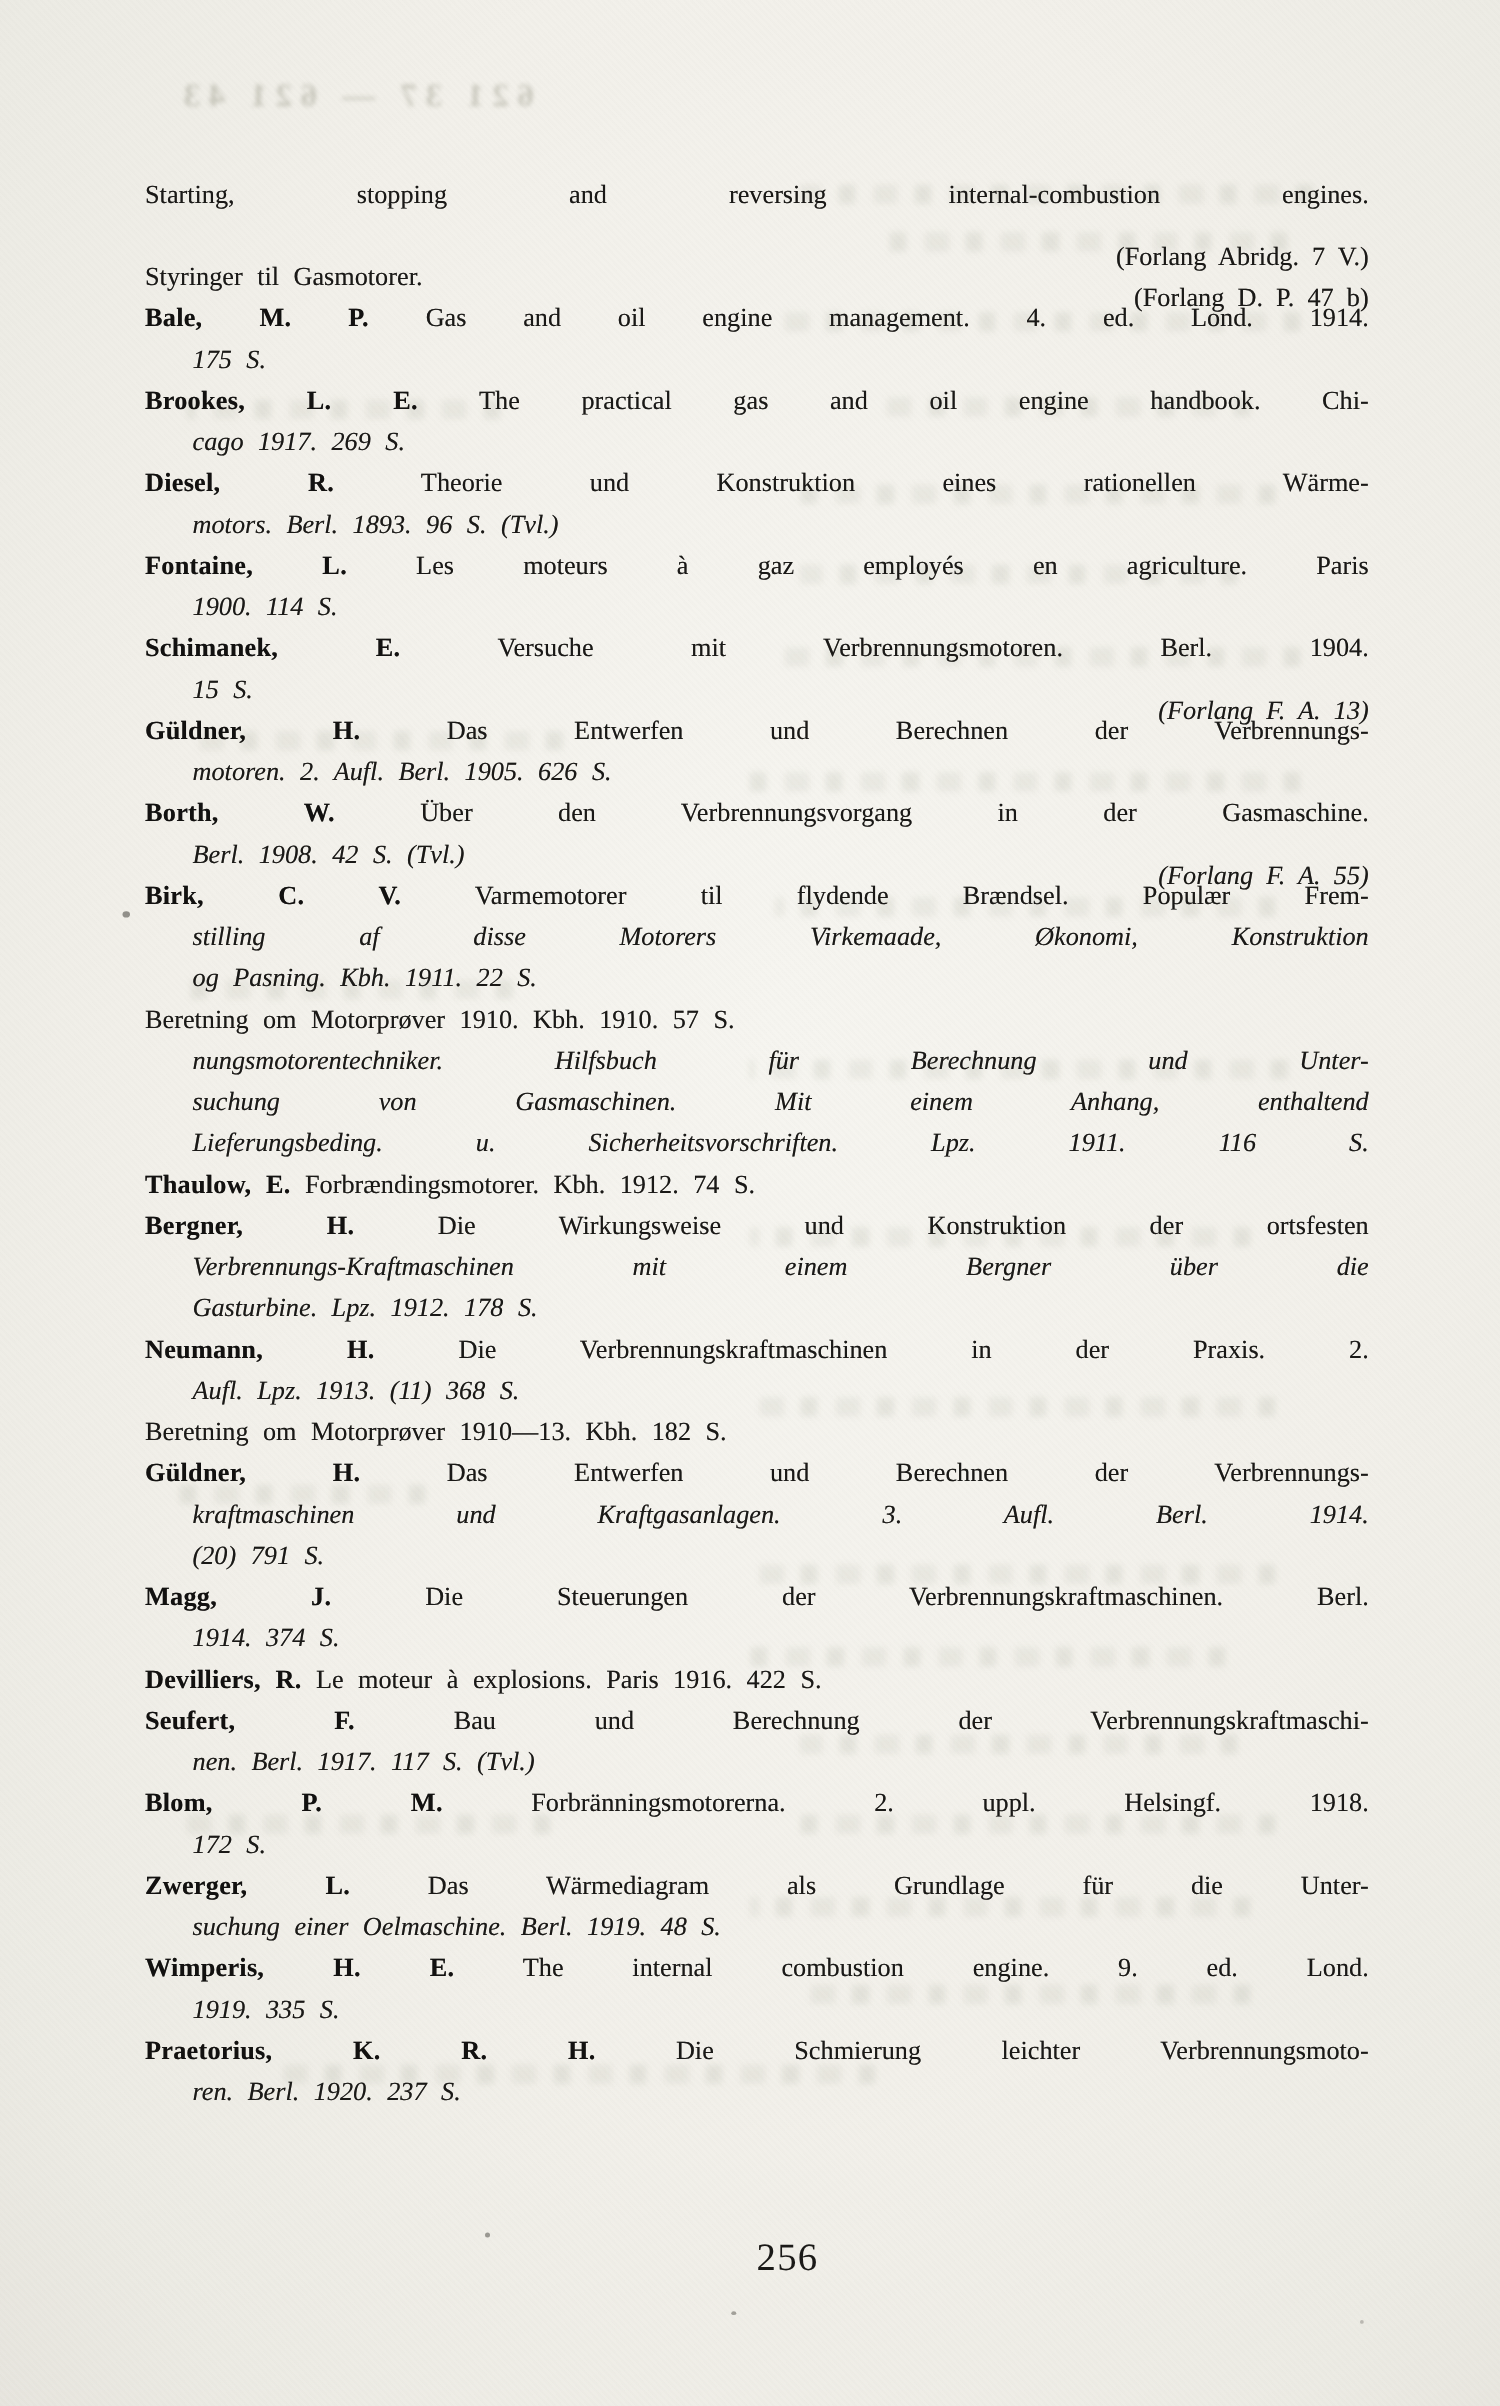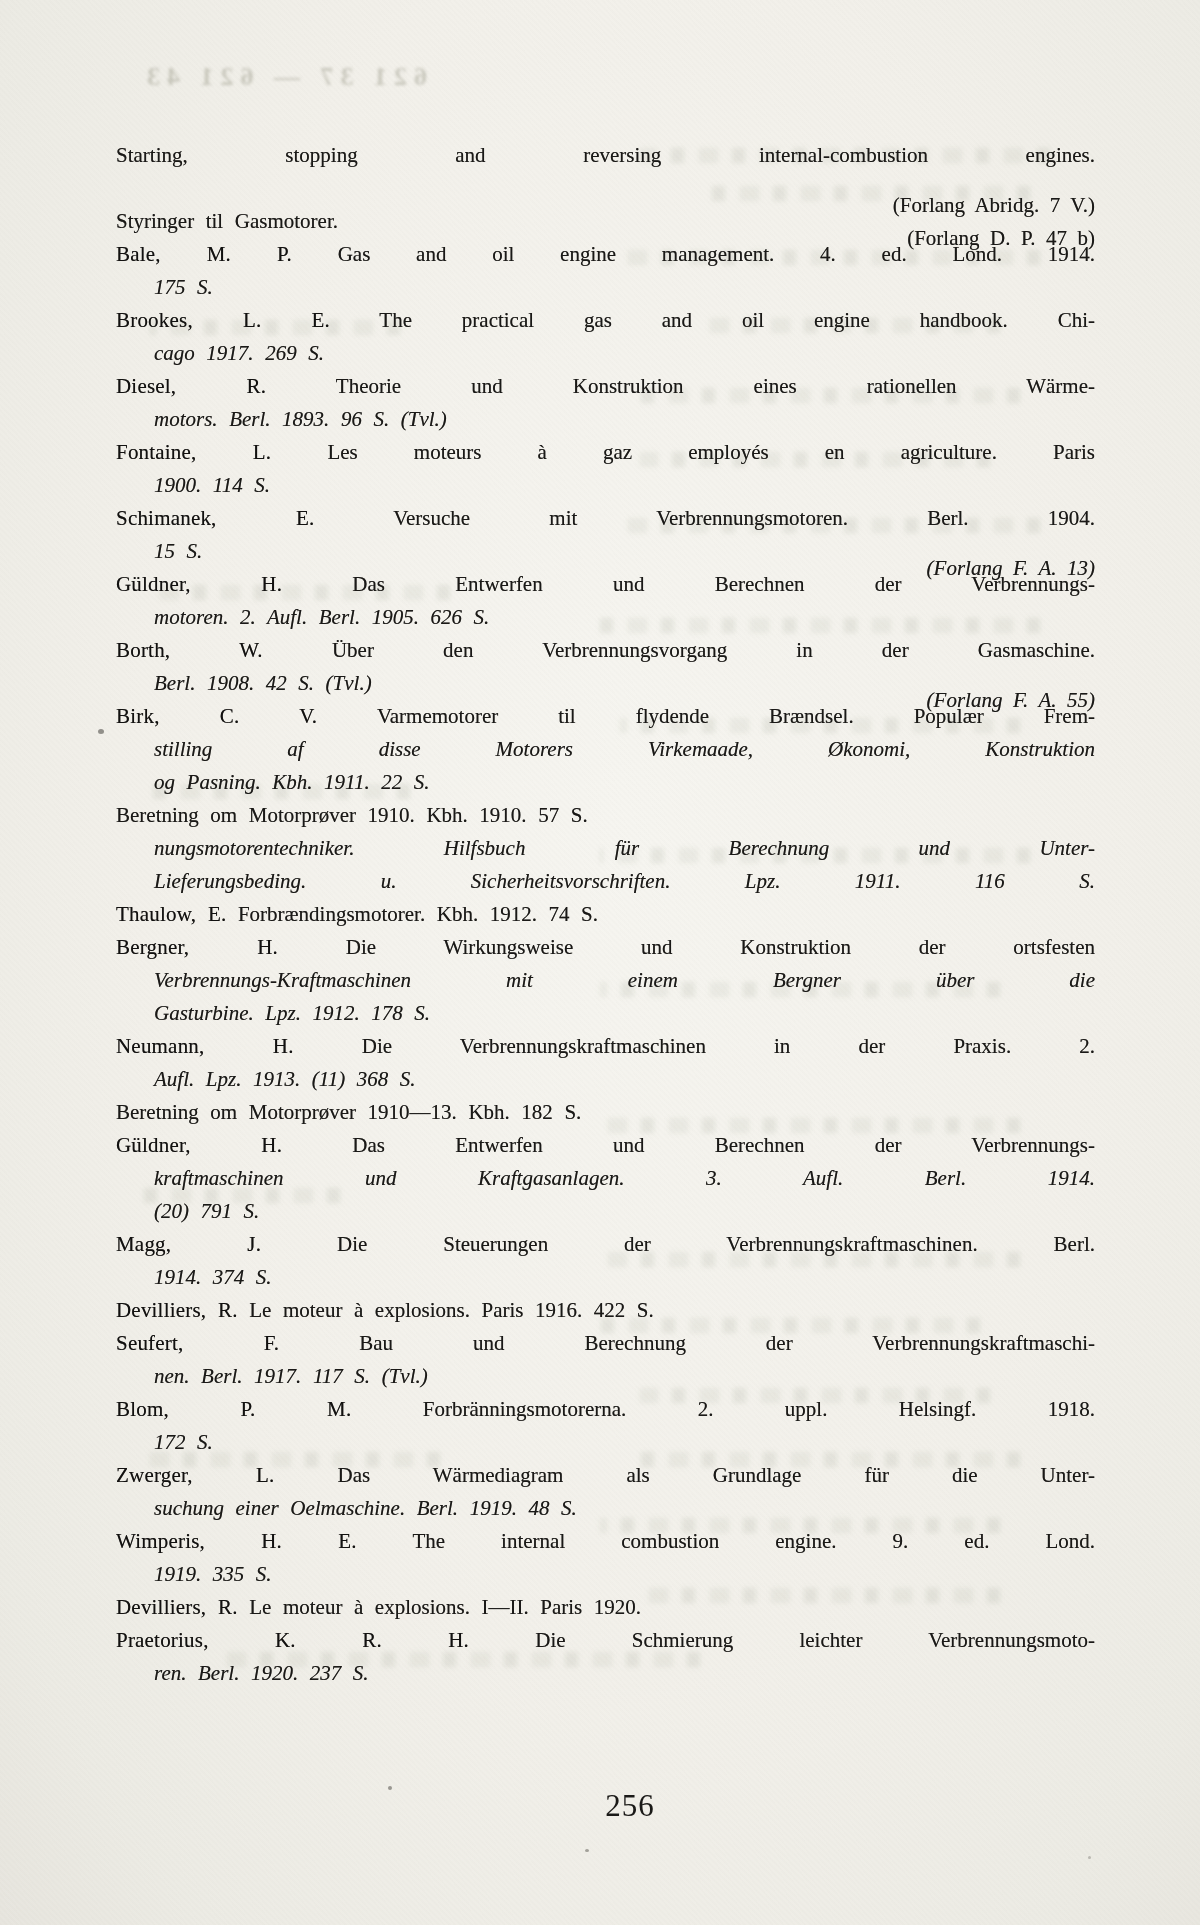--- a/index.html
+++ b/index.html
@@ -47,21 +47,21 @@
     text-shadow:0 0 0.5px rgba(25,24,20,0.55);
   }
   .line{
     position:relative;
     min-height:33px;
     word-spacing:0.30em;
     white-space:normal;
   }
   .line.ind{padding-left:38px;font-style:italic;}
   .line.j{text-align:justify;text-align-last:justify;word-spacing:0.12em;}
-  .au{font-weight:400;letter-spacing:0.2px;color:#121110;}
+  .au{font-weight:700;letter-spacing:0.2px;color:#121110;}
   .ref{position:absolute;right:0;top:0;word-spacing:0.25em;margin-top:17px;}
   .page-number{
     position:absolute;
     left:0; top:1788px; width:1260px;
     text-align:center;
     font-size:31px;
     letter-spacing:1px;
     color:#1a1917;
   }
 </style>
@@ -123,20 +123,21 @@
       <div class="line ind"><span>15 S.</span><span class="ref">(Forlang F. A. 13)</span></div>
       <div class="line j"><b class="au">Güldner, H.</b><span> Das Entwerfen und Berechnen der Verbrennungs-</span></div>
       <div class="line ind"><span>motoren. 2. Aufl. Berl. 1905. 626 S.</span></div>
       <div class="line j"><b class="au">Borth, W.</b><span> Über den Verbrennungsvorgang in der Gasmaschine.</span></div>
       <div class="line ind"><span>Berl. 1908. 42 S. (Tvl.)</span><span class="ref">(Forlang F. A. 55)</span></div>
       <div class="line j"><b class="au">Birk, C. V.</b><span> Varmemotorer til flydende Brændsel. Populær Frem-</span></div>
       <div class="line j ind"><span>stilling af disse Motorers Virkemaade, Økonomi, Konstruktion</span></div>
       <div class="line ind"><span>og Pasning. Kbh. 1911. 22 S.</span></div>
       <div class="line"><span>Beretning om Motorprøver 1910. Kbh. 1910. 57 S.</span></div>
       <div class="line j ind"><span>nungsmotorentechniker. Hilfsbuch für Berechnung und Unter-</span></div>
+      <div class="line j ind"><span>suchung von Gasmaschinen. Mit einem Anhang, enthaltend</span></div>
       <div class="line j ind"><span>Lieferungsbeding. u. Sicherheitsvorschriften. Lpz. 1911. 116 S.</span></div>
       <div class="line"><b class="au">Thaulow, E.</b><span> Forbrændingsmotorer. Kbh. 1912. 74 S.</span></div>
       <div class="line j"><b class="au">Bergner, H.</b><span> Die Wirkungsweise und Konstruktion der ortsfesten</span></div>
       <div class="line j ind"><span>Verbrennungs-Kraftmaschinen mit einem Bergner über die</span></div>
       <div class="line ind"><span>Gasturbine. Lpz. 1912. 178 S.</span></div>
       <div class="line j"><b class="au">Neumann, H.</b><span> Die Verbrennungskraftmaschinen in der Praxis. 2.</span></div>
       <div class="line ind"><span>Aufl. Lpz. 1913. (11) 368 S.</span></div>
       <div class="line"><span>Beretning om Motorprøver 1910—13. Kbh. 182 S.</span></div>
       <div class="line j"><b class="au">Güldner, H.</b><span> Das Entwerfen und Berechnen der Verbrennungs-</span></div>
       <div class="line j ind"><span>kraftmaschinen und Kraftgasanlagen. 3. Aufl. Berl. 1914.</span></div>
@@ -145,19 +146,18 @@
       <div class="line ind"><span>1914. 374 S.</span></div>
       <div class="line"><b class="au">Devilliers, R.</b><span> Le moteur à explosions. Paris 1916. 422 S.</span></div>
       <div class="line j"><b class="au">Seufert, F.</b><span> Bau und Berechnung der Verbrennungskraftmaschi-</span></div>
       <div class="line ind"><span>nen. Berl. 1917. 117 S. (Tvl.)</span></div>
       <div class="line j"><b class="au">Blom, P. M.</b><span> Forbränningsmotorerna. 2. uppl. Helsingf. 1918.</span></div>
       <div class="line ind"><span>172 S.</span></div>
       <div class="line j"><b class="au">Zwerger, L.</b><span> Das Wärmediagram als Grundlage für die Unter-</span></div>
       <div class="line ind"><span>suchung einer Oelmaschine. Berl. 1919. 48 S.</span></div>
       <div class="line j"><b class="au">Wimperis, H. E.</b><span> The internal combustion engine. 9. ed. Lond.</span></div>
       <div class="line ind"><span>1919. 335 S.</span></div>
-      <div class="line"><b class="au">Devilliers, R.</b><span> Le moteur à explosions. I—II. Paris 1920.</span></div>
       <div class="line j"><b class="au">Praetorius, K. R. H.</b><span> Die Schmierung leichter Verbrennungsmoto-</span></div>
       <div class="line ind"><span>ren. Berl. 1920. 237 S.</span></div>
     </div>
 
   <div class="page-number">256</div>
 </div>
 
 </body></html>

